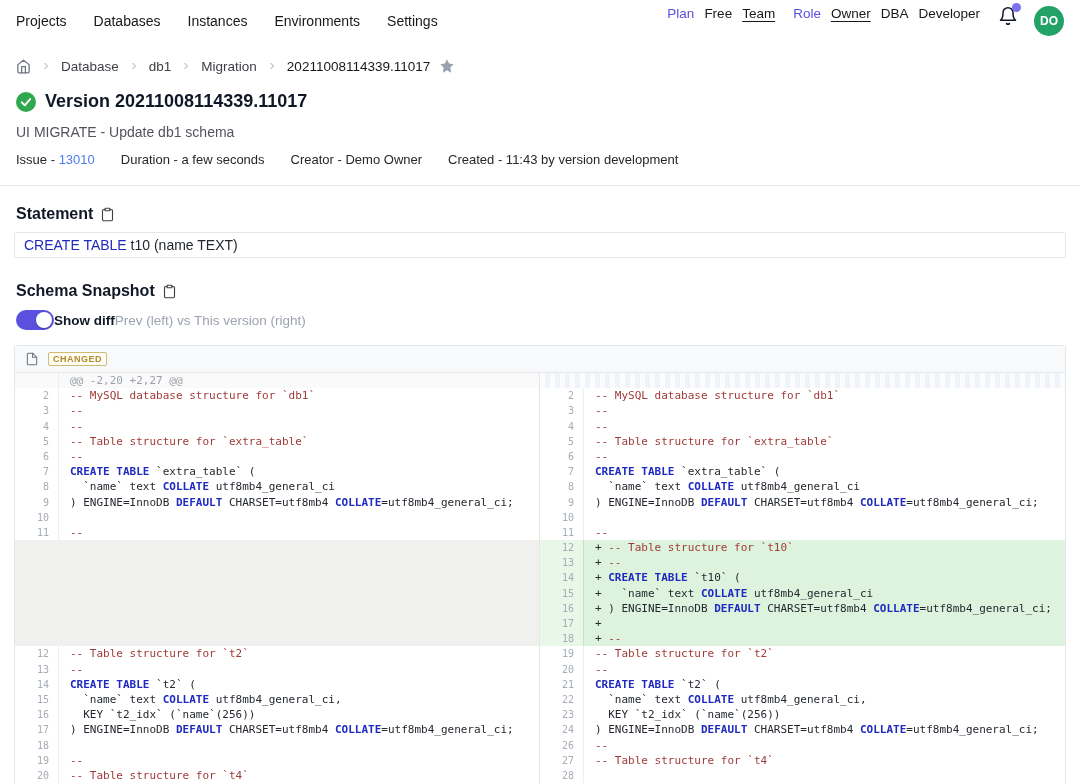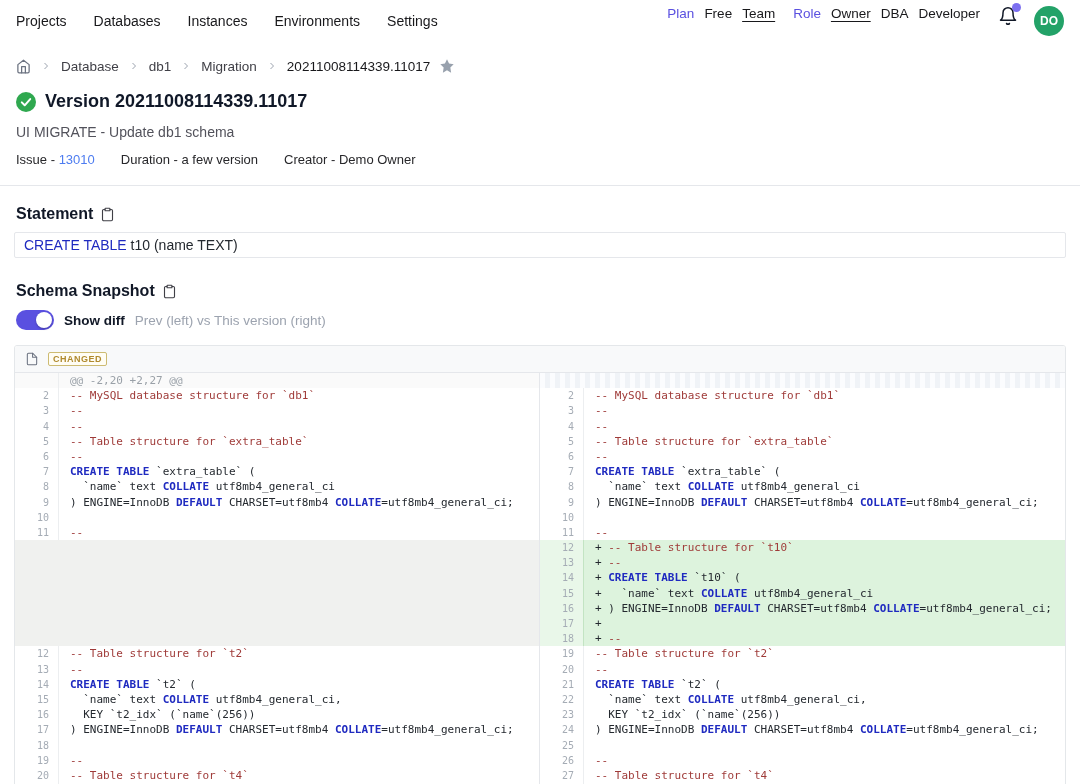--- a/index.html
+++ b/index.html
@@ -47,21 +47,21 @@
   .meta a{color:var(--link);text-decoration:none;cursor:pointer;}
   hr.divider{border:none;border-top:1px solid var(--border);margin:18px 0 0 0;}
   
   .section-head{display:flex;align-items:center;gap:7px;margin:19px 16px 0 16px;}
   .section-title{font-size:16px;font-weight:600;color:#111827;}
   .copy-btn{cursor:pointer;color:#3f3f46;margin-top:1px;}
   .stmt-box{margin:9px 14px 0 14px;border:1px solid var(--border);border-radius:2px;
     padding:4px 9px;font-size:14px;color:#18181b;background:#fff;}
   .stmt-box .tok-k{color:var(--kw);font-weight:400;}
   
-  .toggle-row{display:flex;align-items:center;gap:10px;margin:10px 16px 15px 16px;}
+  .toggle-row{display:flex;align-items:center;margin:10px 16px 15px 16px;}
   .toggle{width:38px;height:20px;border-radius:10px;background:var(--accent);position:relative;cursor:pointer;flex:none;}
   .toggle .knob{position:absolute;top:2px;right:2px;width:16px;height:16px;border-radius:50%;background:#fff;box-shadow:0 1px 2px rgba(0,0,0,.25);}
   .toggle-label{font-size:13.5px;font-weight:700;color:#111827;}
   .toggle-hint{font-size:13.5px;color:#9ca3af;}
   
   .diff{margin:0 14px;border:1px solid #e4e7ea;border-radius:3px;overflow:hidden;background:#fff;}
   .diff-header{display:flex;align-items:center;gap:9px;height:27px;padding:0 10px;
     background:#f8f9fa;border-bottom:1px solid var(--border);}
   .badge{font-size:9px;font-weight:600;letter-spacing:.5px;color:var(--badge);
     border:1px solid #cdbb72;border-radius:2px;padding:1px 4px;background:#fffdf4;}
@@ -164,22 +164,23 @@
     <svg width="20" height="20" viewBox="0 0 20 20">
         <circle cx="10" cy="10" r="10" fill="#2fa84f"></circle>
         <path d="M5.8 10.4l2.9 2.9 5.5-6.2" stroke="#fff" stroke-width="2" fill="none" stroke-linecap="round" stroke-linejoin="round"></path>
       </svg>
   </span>
   <span class="version-title">Version 20211008114339.11017</span>
 </div>
 <div class="subtitle">UI MIGRATE - Update db1 schema</div>
 <div class="meta">
   <span><span>Issue - </span><a>13010</a></span>
-  <span>Duration - a few version</span>
+  <span>Duration - a few seconds</span>
   <span>Creator - Demo Owner</span>
+  <span>Created - 11:43 by version development</span>
 </div>
 
 <hr class="divider">
 
 <div class="section-head">
   <span class="section-title">Statement</span>
   <span class="copy-btn">
     <svg width="15" height="15" viewBox="0 0 24 24" fill="none" stroke="currentColor" stroke-width="1.8" stroke-linecap="round" stroke-linejoin="round">
       <rect x="8" y="2" width="8" height="4" rx="1"></rect>
         <path d="M16 4h2a2 2 0 0 1 2 2v14a2 2 0 0 1-2 2H6a2 2 0 0 1-2-2V6a2 2 0 0 1 2-2h2"></path>
@@ -394,24 +395,20 @@
         </div>
         <div class="d-row">
           <div class="d-gut">23</div>
           <div class="d-code"><span class="tok-t">  KEY `t2_idx` (`name`(256))</span></div>
         </div>
         <div class="d-row">
           <div class="d-gut">24</div>
           <div class="d-code"><span class="tok-t">) ENGINE=InnoDB </span><span class="tok-k">DEFAULT</span><span class="tok-t"> CHARSET=utf8mb4 </span><span class="tok-k">COLLATE</span><span class="tok-t">=utf8mb4_general_ci;</span></div>
         </div>
         <div class="d-row">
-          <div class="d-gut">25</div>
-          <div class="d-code"></div>
-        </div>
-        <div class="d-row">
           <div class="d-gut">26</div>
           <div class="d-code"><span class="tok-c">--</span></div>
         </div>
         <div class="d-row">
           <div class="d-gut">27</div>
           <div class="d-code"><span class="tok-c">-- Table structure for `t4`</span></div>
         </div>
         <div class="d-row">
           <div class="d-gut">28</div>
           <div class="d-code"></div>

